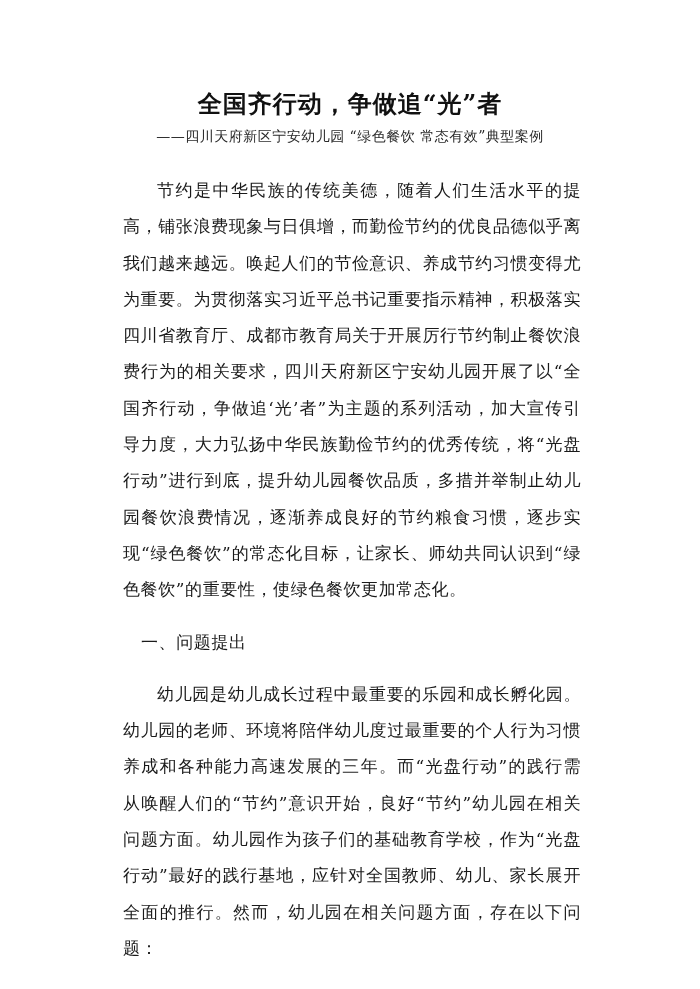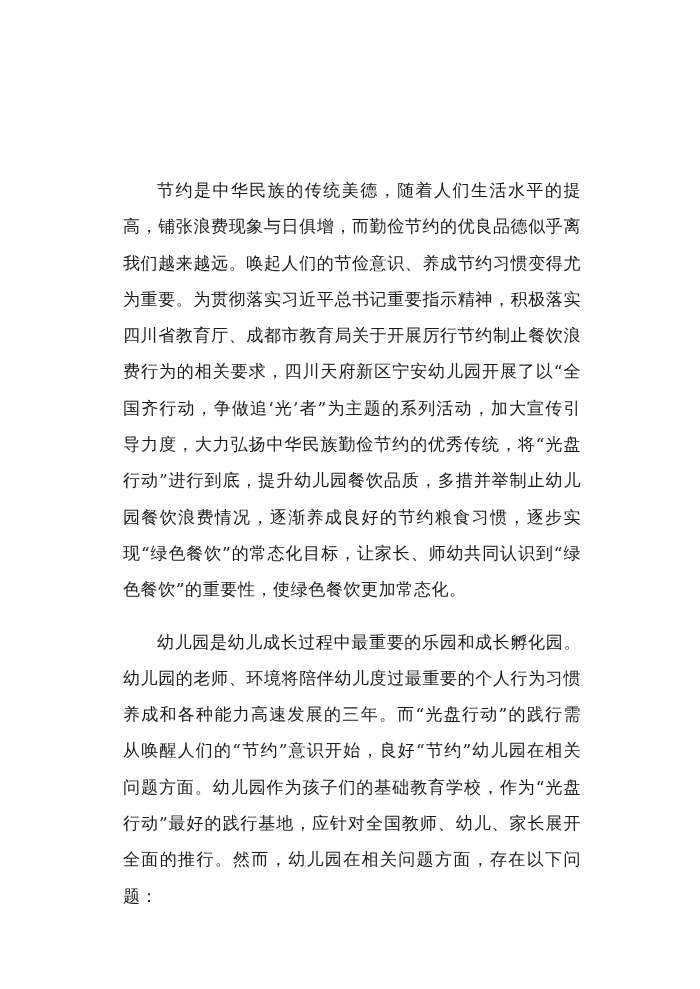--- a/index.html
+++ b/index.html
@@ -66,18 +66,21 @@
       line-height: 36.3px;
       text-indent: 2em;
       letter-spacing: 0.6px;
       color: #1a1a1a;
     }
   </style>
 </head>
 <body>
 
 <div class="page">
+  <div class="title">全国齐行动，争做追“光”者</div>
+  <div class="subtitle">——四川天府新区宁安幼儿园 “绿色餐饮 常态有效”典型案例</div>
 
   <div class="body">
     <p class="para">节约是中华民族的传统美德，随着人们生活水平的提高，铺张浪费现象与日俱增，而勤俭节约的优良品德似乎离我们越来越远。唤起人们的节俭意识、养成节约习惯变得尤为重要。为贯彻落实习近平总书记重要指示精神，积极落实四川省教育厅、成都市教育局关于开展厉行节约制止餐饮浪费行为的相关要求，四川天府新区宁安幼儿园开展了以“全国齐行动，争做追‘光’者”为主题的系列活动，加大宣传引导力度，大力弘扬中华民族勤俭节约的优秀传统，将“光盘行动”进行到底，提升幼儿园餐饮品质，多措并举制止幼儿园餐饮浪费情况，逐渐养成良好的节约粮食习惯，逐步实现“绿色餐饮”的常态化目标，让家长、师幼共同认识到“绿色餐饮”的重要性，使绿色餐饮更加常态化。</p>
+    <p class="heading">一、问题提出</p>
     <p class="para">幼儿园是幼儿成长过程中最重要的乐园和成长孵化园。幼儿园的老师、环境将陪伴幼儿度过最重要的个人行为习惯养成和各种能力高速发展的三年。而“光盘行动”的践行需从唤醒人们的“节约”意识开始，良好“节约”幼儿园在相关问题方面。幼儿园作为孩子们的基础教育学校，作为“光盘行动”最好的践行基地，应针对全国教师、幼儿、家长展开全面的推行。然而，幼儿园在相关问题方面，存在以下问题：</p>
   </div>
 </div>
 
 </body></html>

